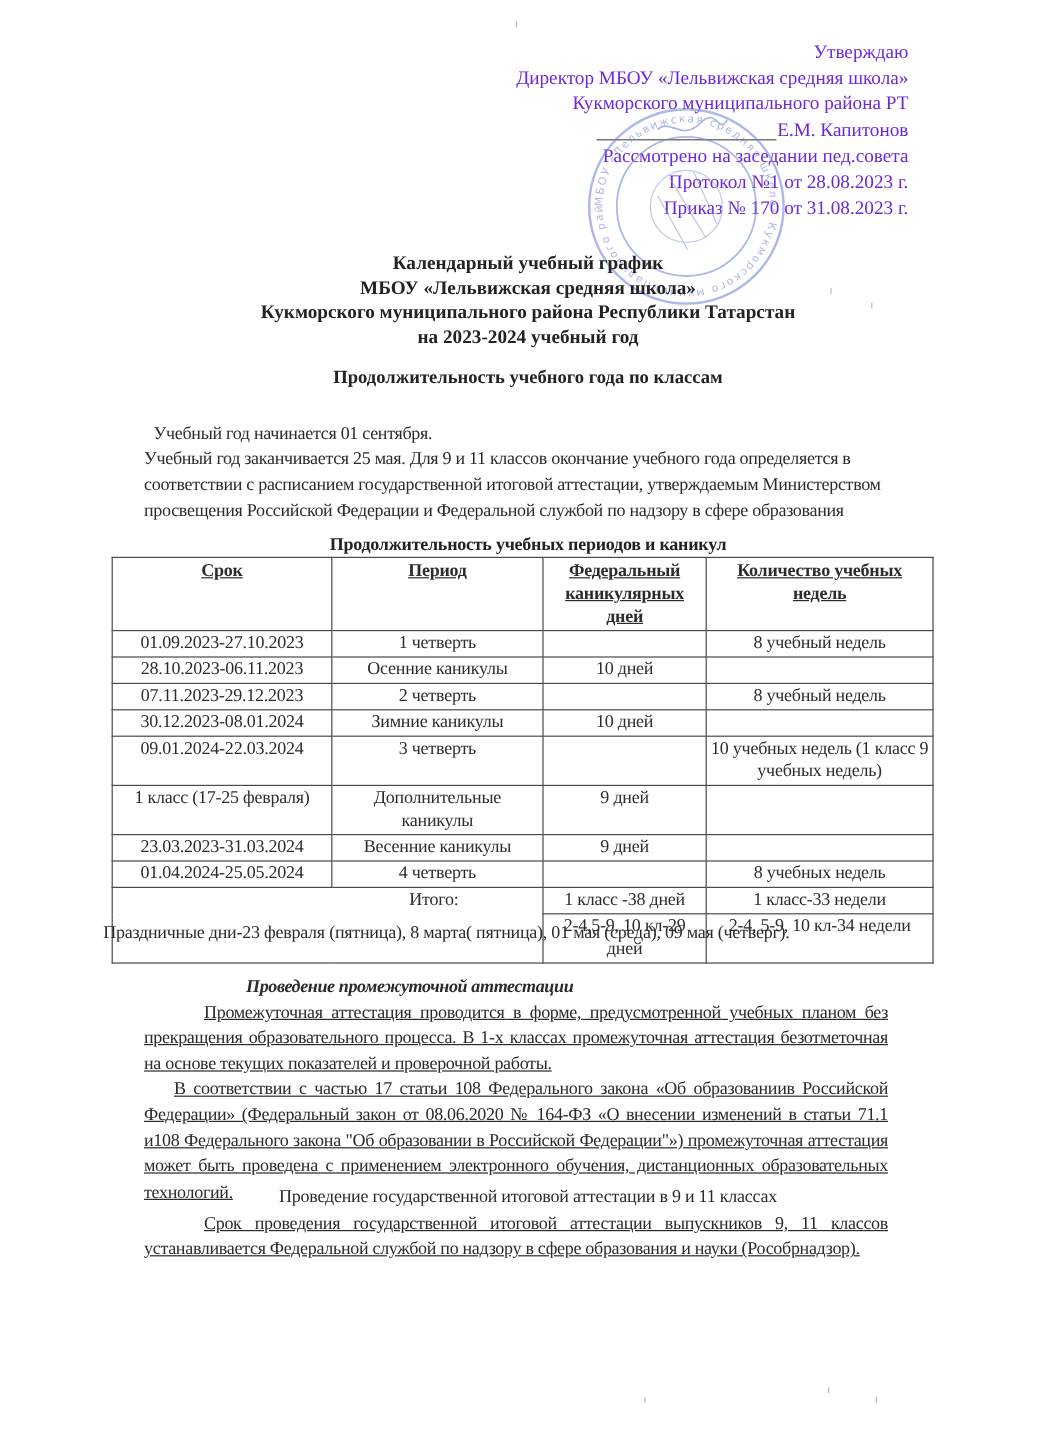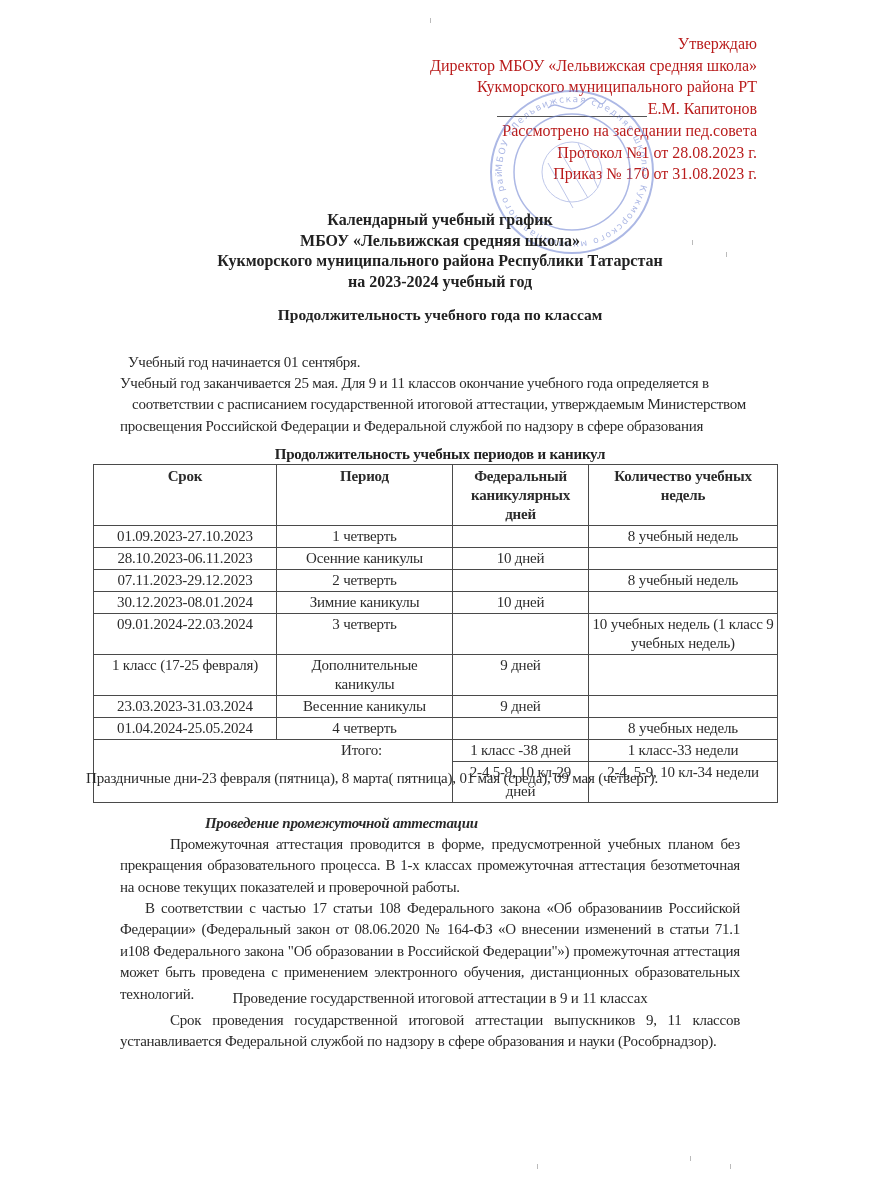--- a/index.html
+++ b/index.html
@@ -3,21 +3,21 @@
 <meta charset="utf-8">
 <style>
   html, body { margin: 0; padding: 0; background: #ffffff; }
   body {
     width: 872px; height: 1200px; position: relative; overflow: hidden;
     font-family: "Liberation Serif", "DejaVu Serif", serif;
     color: #2a2a2a;
   }
   .approval {
     position: absolute; right: 115px; top: 33px; text-align: right;
-    font-size: 16px; line-height: 21.7px; color: #b91c1c;
+    font-size: 16px; line-height: 21.7px; color: #6d28d9;
   }
   .approval div { white-space: nowrap; }
   .sig-line {
     position: absolute; left: 497px; top: 116px; width: 150px; height: 0;
     border-top: 1px solid #555;
   }
   .stamp {
     position: absolute; left: 488px; top: 88px; width: 168px; height: 168px;
     border-radius: 50%; opacity: 0.55; pointer-events: none;
   }
@@ -39,35 +39,35 @@
   }
   table.sched {
     position: absolute; left: 93px; top: 464px; width: 684px;
     border-collapse: collapse; font-size: 15px; color: #2c2c2c;
     table-layout: fixed;
   }
   table.sched th, table.sched td {
     border: 1px solid #4a4a4a; text-align: center; vertical-align: top;
     padding: 1px 3px; line-height: 19px; letter-spacing: -0.2px;
   }
-  table.sched th { font-weight: bold; padding-top: 2px; }
+  table.sched th { font-weight: bold; padding-top: 2px; text-decoration: underline; }
   .holidays {
     position: absolute; left: 86px; top: 770px; font-size: 15px; color: #2a2a2a;
     letter-spacing: -0.2px; white-space: nowrap;
   }
   .sec-title-bold {
     position: absolute; left: 205px; top: 815px; font-weight: bold; font-size: 15px;
     letter-spacing: -0.3px;
     font-style: italic;
   }
   .sec-title {
     position: absolute; left: 0; width: 880px; text-align: center; top: 990px;
     font-size: 15px; letter-spacing: -0.2px;
   }
-  .justify { text-align: justify; text-align-last: left; }
+  .justify { text-align: justify; text-align-last: left; text-decoration: underline; }
   .mark { position: absolute; width: 1px; height: 5px; background: #bbb; }
 </style>
 </head>
 <body>
 
 <div class="approval">
   <div>Утверждаю</div>
   <div>Директор МБОУ «Лельвижская средняя школа»</div>
   <div>Кукморского муниципального района РТ</div>
   <div>Е.М. Капитонов</div>
@@ -95,21 +95,21 @@
   <div>Календарный учебный график</div>
   <div>МБОУ «Лельвижская средняя школа»</div>
   <div>Кукморского муниципального района Республики Татарстан</div>
   <div>на 2023-2024 учебный год</div>
 </div>
 <div class="subtitle">Продолжительность учебного года по классам</div>
 
 <div class="para" style="left:128px; top:352px;">Учебный год начинается 01 сентября.</div>
 <div class="para" style="left:120px; top:373px; width:680px;">
   <div style="white-space:nowrap;">Учебный год заканчивается 25 мая. Для 9 и 11 классов окончание учебного года определяется в</div>
-  <div style="white-space:nowrap;margin-left:12px;">соответствии с расписанием государственной итоговой аттестации, утверждаемым Министерством</div>
+  <div style="white-space:nowrap;">соответствии с расписанием государственной итоговой аттестации, утверждаемым Министерством</div>
   <div style="white-space:nowrap;">просвещения Российской Федерации и Федеральной службой по надзору в сфере образования</div>
 </div>
 
 <div class="table-caption">Продолжительность учебных периодов и каникул</div>
 
 <table class="sched">
   <colgroup>
     <col style="width:183px">
     <col style="width:176px">
     <col style="width:136px">

